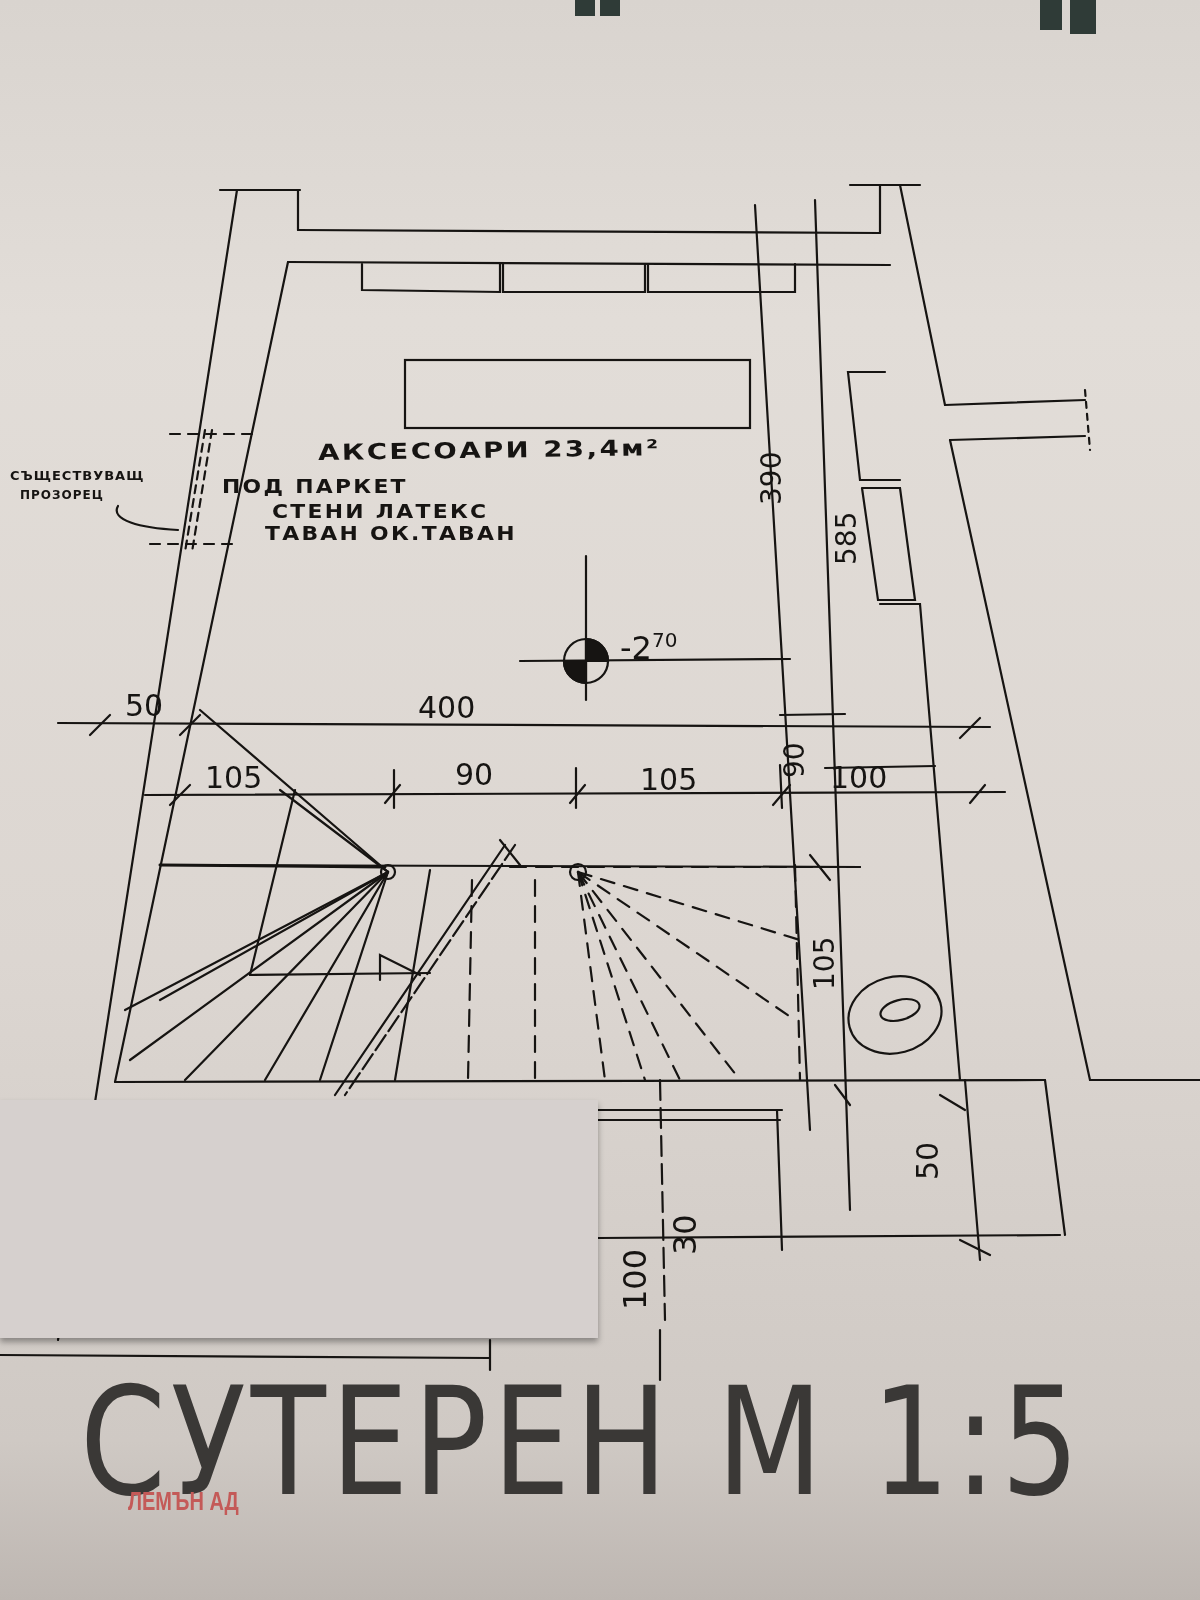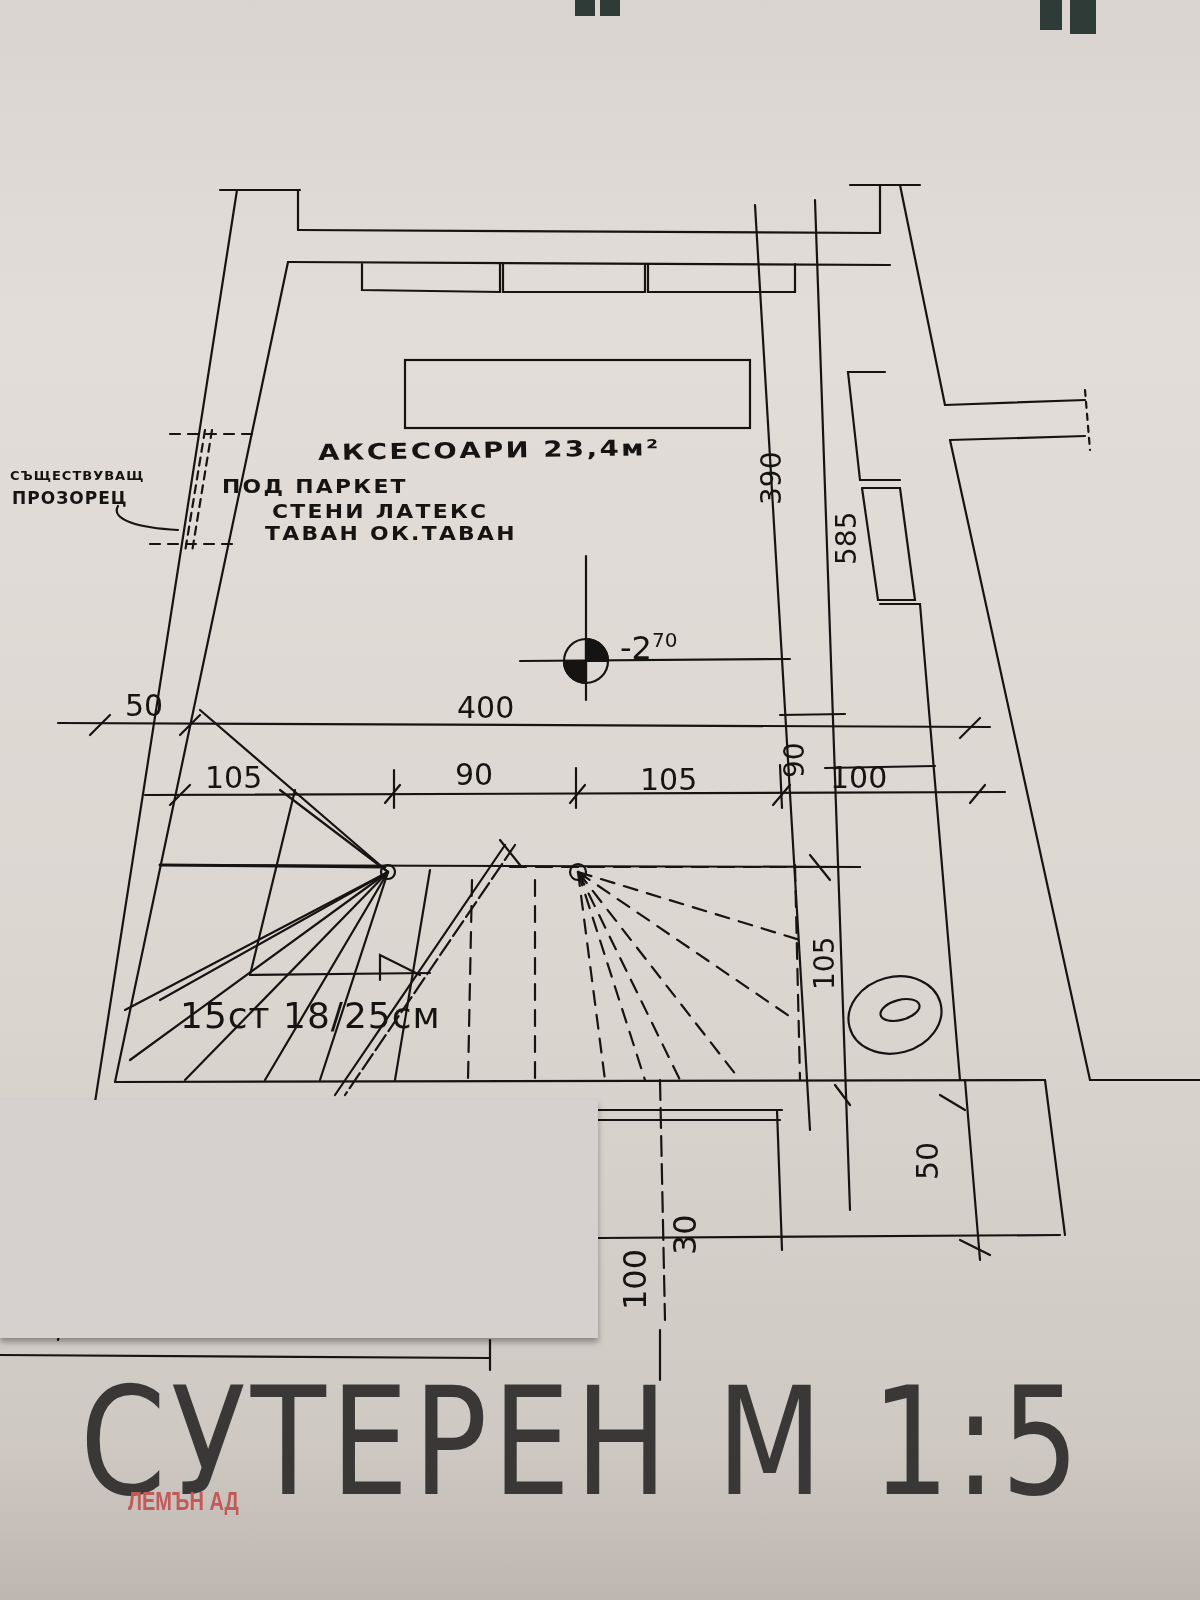--- a/index.html
+++ b/index.html
@@ -155,39 +155,38 @@
       <line x1="660" y1="1330" x2="660" y2="1380"></line>
     </g>
   </svg>
 
   <div class="hand" style="left:318px;top:440px;font-size:22px;transform:scaleX(1.25) rotate(-1deg);">АКСЕСОАРИ 23,4м²</div>
   <div class="hand" style="left:222px;top:475px;font-size:19px;transform:scaleX(1.15);">ПОД    ПАРКЕТ</div>
   <div class="hand" style="left:272px;top:500px;font-size:19px;transform:scaleX(1.15);">СТЕНИ  ЛАТЕКС</div>
   <div class="hand" style="left:265px;top:522px;font-size:19px;transform:scaleX(1.15);">ТАВАН  ОК.ТАВАН</div>
 
   <div class="hand" style="left:10px;top:468px;font-size:13px;letter-spacing:1px;">СЪЩЕСТВУВАЩ</div>
-  <div class="hand" style="left:12px;top:488px;font-size:17px;letter-spacing:1px;">ПРОЗОРЕЦ</div>
+  <div class="hand" style="left:20px;top:488px;font-size:12px;letter-spacing:1px;">ПРОЗОРЕЦ</div>
 
   <div class="dim" style="left:620px;top:628px;font-size:32px;">
     <span>-2</span><sup style="font-size:20px;margin-top:24px;">70</sup>
   </div>
 
   <div class="dim" style="left:125px;top:688px;">50</div>
-  <div class="dim" style="left:457px;top:690px;">400</div>
+  <div class="dim" style="left:418px;top:690px;">400</div>
   <div class="dim" style="left:205px;top:760px;">105</div>
   <div class="dim" style="left:455px;top:757px;">90</div>
   <div class="dim" style="left:640px;top:762px;">105</div>
   <div class="dim" style="left:830px;top:760px;">100</div>
   <div class="dim vert" style="left:778px;top:778px;font-size:28px;">90</div>
   <div class="dim vert" style="left:755px;top:505px;font-size:28px;">390</div>
   <div class="dim vert" style="left:830px;top:565px;font-size:28px;">585</div>
   <div class="dim vert" style="left:808px;top:990px;font-size:28px;">105</div>
   <div class="dim vert" style="left:910px;top:1180px;font-size:30px;">50</div>
   <div class="dim vert" style="left:616px;top:1310px;font-size:32px;">100</div>
   <div class="dim vert" style="left:666px;top:1255px;font-size:32px;">30</div>
 
-  <div class="dim" style="left:180px;top:995px;font-size:36px;letter-spacing:1px;">15ст 18/25см</div>
 
   <div class="paper-slip"></div>
 
   <div class="title">СУТЕРЕН М 1:5</div>
   <div class="watermark">ЛЕМЪН АД</div>
 </div>
 
 </body></html>

